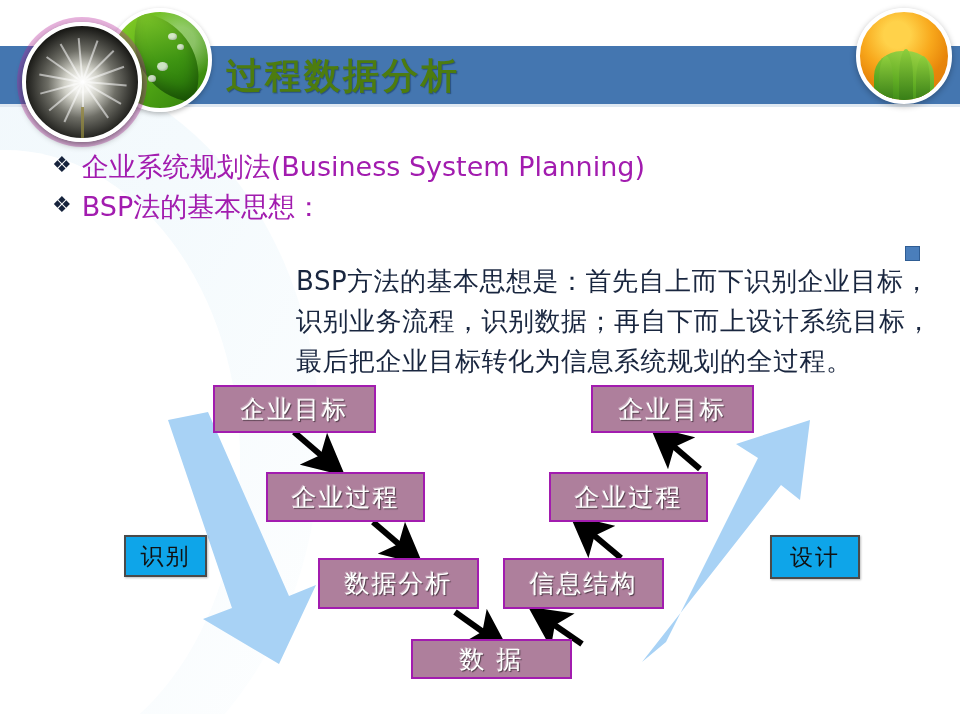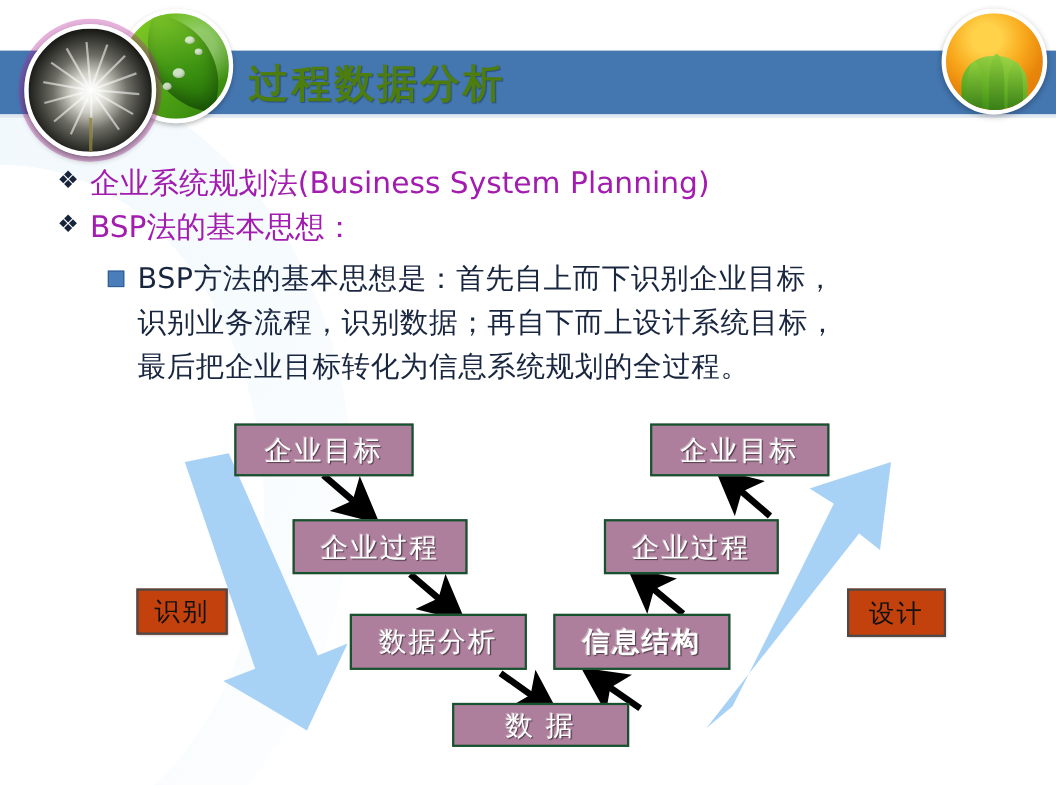--- a/index.html
+++ b/index.html
@@ -92,41 +92,41 @@
     border-radius:50% 50% 6px 6px;
   }
 
   
   .bullets{position:absolute;left:52px;top:150px;width:880px;color:#1b2a44;}
   .b1{display:flex;align-items:flex-start;margin-bottom:6px;}
   .b1 .mk{font-size:22px;line-height:30px;color:#16233c;margin-right:10px;
           font-family:"DejaVu Sans",sans-serif;}
   .b1 .tx{font-size:27px;line-height:34px;color:#a21caf;
           font-family:"DejaVu Sans","Liberation Sans",sans-serif;}
-  .sub{display:flex;align-items:flex-start;margin-left:46px;margin-top:10px;}
+  .sub{display:flex;align-items:flex-end;margin-left:46px;margin-top:10px;flex-direction:column;}
   .sub .mk{width:13px;height:13px;background:#4a7ebb;border:1px solid #2f5d94;
            margin:12px 12px 0 0;flex:0 0 auto;}
   .sub .tx{font-size:26px;line-height:40px;color:#19263f;
            font-family:"DejaVu Sans","Liberation Sans",sans-serif;
            letter-spacing:.5px;}
 
   
   .diagram{position:absolute;left:0;top:372px;width:960px;height:342px;}
   .dbox{
     position:absolute;box-sizing:border-box;
-    background:#ae7f9c;border:2px solid #14532d;
+    background:#ae7f9c;border:2px solid #a21caf;
     display:flex;align-items:center;justify-content:center;
     font-size:25px;color:#ffffff;
     font-family:"DejaVu Serif","Liberation Serif",serif;
     text-shadow:1px 1px 1px rgba(0,0,0,.55), -1px -1px 0 rgba(255,255,255,.35);
     letter-spacing:2px;
   }
   .lbox{
     position:absolute;box-sizing:border-box;
-    background:#c2410c;border:2px solid #4a4a4a;
+    background:#0ea5e9;border:2px solid #4a4a4a;
     display:flex;align-items:center;justify-content:center;
     font-size:23px;color:#111;
     font-family:Liberation Mono, monospace;
     letter-spacing:2px;
     box-shadow:1px 1px 2px rgba(0,0,0,.25);
   }
   .diagram svg{position:absolute;left:0;top:0;width:960px;height:342px;}
 </style>
 </head>
 <body>
@@ -213,21 +213,21 @@
       <path d="M621,186 L578,150" stroke="#000" stroke-width="6" fill="none" marker-end="url(#ah)"></path>
       <path d="M700,97 L658,61" stroke="#000" stroke-width="6" fill="none" marker-end="url(#ah)"></path>
     </svg>
 
     <div class="dbox" style="left:213px;top:13px;width:163px;height:48px;">企业目标</div>
     <div class="dbox" style="left:266px;top:100px;width:159px;height:50px;">企业过程</div>
     <div class="dbox" style="left:318px;top:186px;width:161px;height:51px;">数据分析</div>
 
     <div class="dbox" style="left:411px;top:267px;width:161px;height:40px;">数 据</div>
 
-    <div class="dbox" style="left:503px;top:186px;width:161px;height:51px;font-weight:bold;">信息结构</div>
+    <div class="dbox" style="left:503px;top:186px;width:161px;height:51px;">信息结构</div>
     <div class="dbox" style="left:549px;top:100px;width:159px;height:50px;">企业过程</div>
     <div class="dbox" style="left:591px;top:13px;width:163px;height:48px;">企业目标</div>
 
     <div class="lbox" style="left:124px;top:163px;width:83px;height:42px;">识别</div>
     <div class="lbox" style="left:770px;top:163px;width:90px;height:44px;">设计</div>
   </div>
 
 </div>
 
 </body></html>

